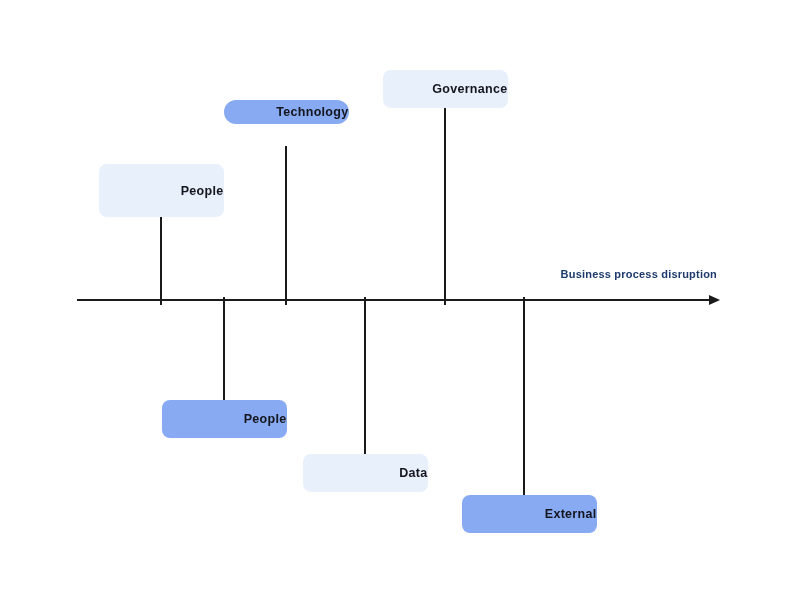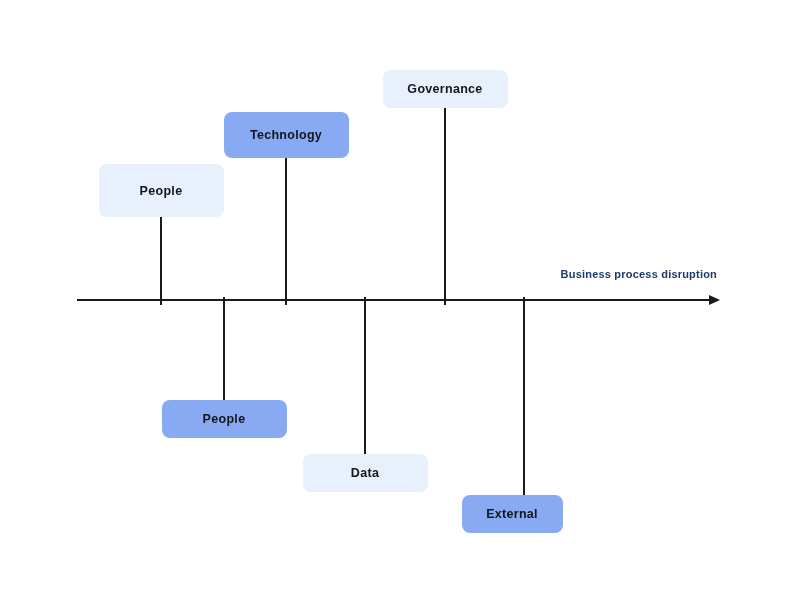--- a/index.html
+++ b/index.html
@@ -39,21 +39,21 @@
   .branch-line {
     position: absolute;
     width: 2px;
     background: var(--line, #1a1a1a);
   }
   .branch-box {
     position: absolute;
     border-radius: 8px;
     display: flex;
     align-items: center;
-    justify-content: center;
+    justify-content: flex-end;
     box-sizing: border-box;
   }
   .branch-box.tone-light { background: var(--box-light, #e8f0fc); }
   .branch-box.tone-strong { background: var(--box-strong, #87aaf2); }
   .branch-label {
     font-size: 12.5px;
     font-weight: 700;
     letter-spacing: 0.3px;
     color: var(--label-text, #15151d);
     white-space: nowrap;
@@ -66,37 +66,37 @@
   <div class="axis-line" id="axis-line" style="left: 77px; top: 299px; width: 633px;"></div>
   <div class="axis-arrow" id="axis-arrow" style="left: 709px; top: 295px;"></div>
   <div class="axis-title" id="axis-title" style="right: 84px; top: 268px;">Business process disruption</div>
   <div id="branches">
   <div class="branch-line" style="left: 160px; top: 202px; height: 103px;"></div>
   <div class="branch-box tone-light" style="left: 98.5px; top: 164px; width: 125px; height: 53px;">
     <span class="branch-label">People</span>
   </div>
 
   <div class="branch-line" style="left: 285px; top: 146px; height: 159px;"></div>
-  <div class="branch-box tone-strong" style="left: 223.5px; top: 112px; width: 125px; height: 46px;">
+  <div class="branch-box tone-strong" style="left: 223.5px; top: 100px; width: 125px; height: 24px; border-radius: 16px;">
     <span class="branch-label">Technology</span>
   </div>
 
   <div class="branch-line" style="left: 444px; top: 108px; height: 197px;"></div>
   <div class="branch-box tone-light" style="left: 382.5px; top: 70px; width: 125px; height: 38px;">
     <span class="branch-label">Governance</span>
   </div>
 
   <div class="branch-line" style="left: 223px; top: 297px; height: 103px;"></div>
   <div class="branch-box tone-strong" style="left: 161.5px; top: 400px; width: 125px; height: 38px;">
     <span class="branch-label">People</span>
   </div>
 
   <div class="branch-line" style="left: 364px; top: 297px; height: 157px;"></div>
   <div class="branch-box tone-light" style="left: 302.5px; top: 454px; width: 125px; height: 38px;">
     <span class="branch-label">Data</span>
   </div>
 
   <div class="branch-line" style="left: 523px; top: 297px; height: 198px;"></div>
-  <div class="branch-box tone-strong" style="left: 461.5px; top: 495px; width: 101px; height: 38px;">
+  <div class="branch-box tone-strong" style="left: 461.5px; top: 495px; width: 135px; height: 38px;">
     <span class="branch-label">External</span>
   </div>
 </div>
 </div>
 
 </body></html>

